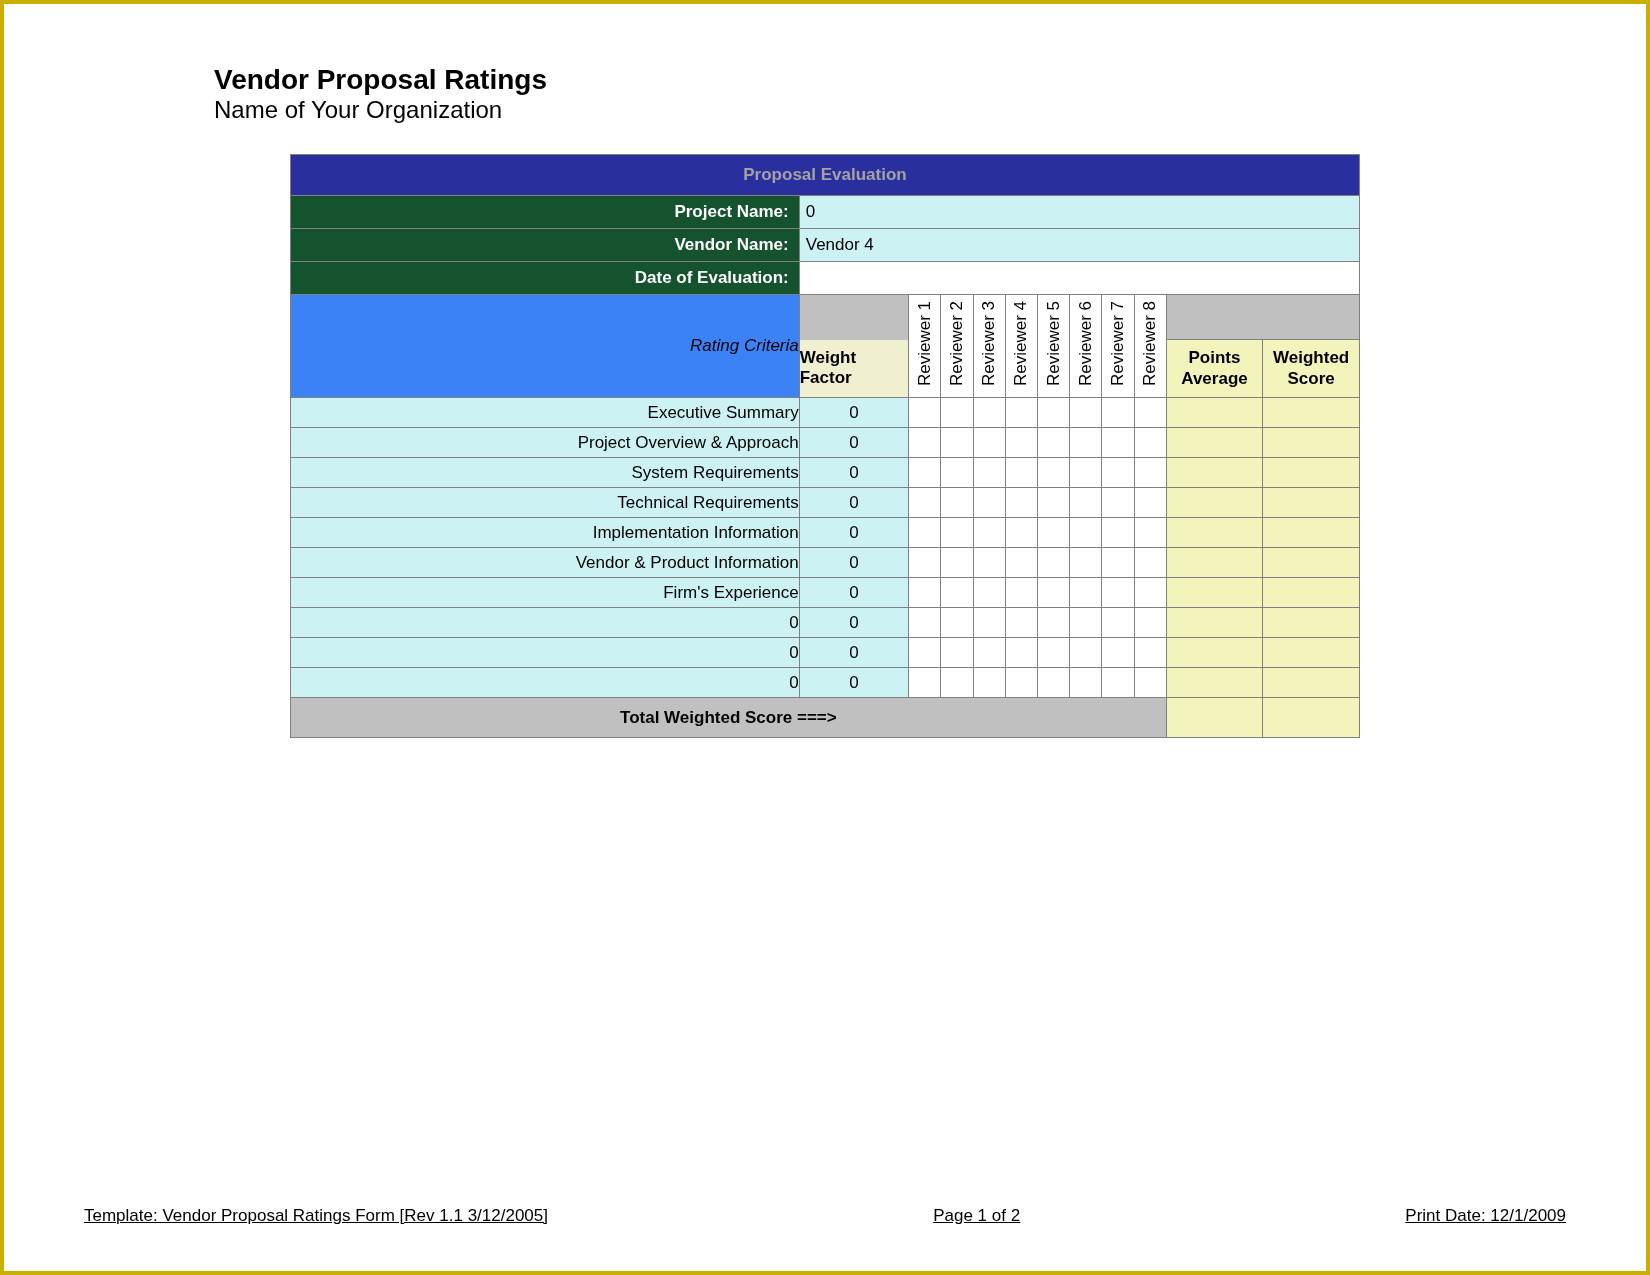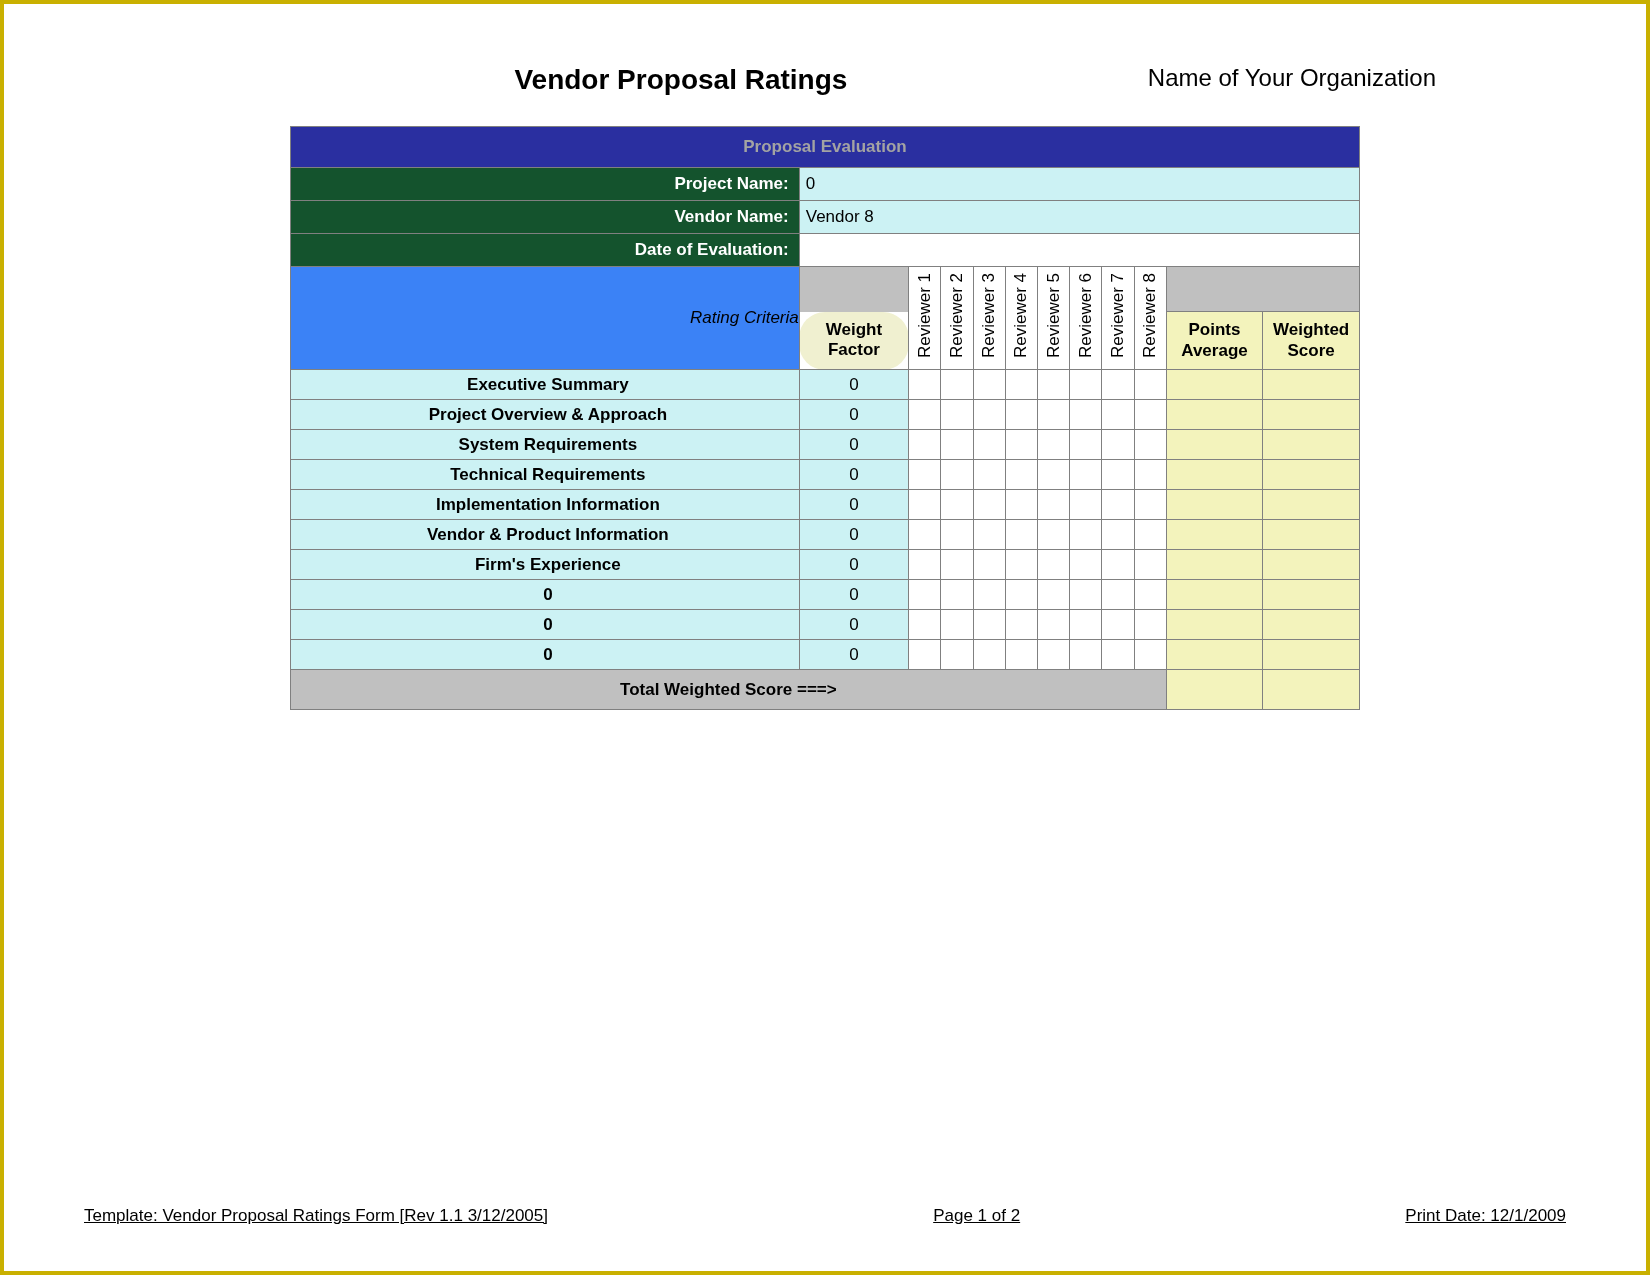--- a/index.html
+++ b/index.html
@@ -11,20 +11,21 @@
     border: 4px solid #c9b000;
     padding: 60px 60px 30px 60px;
     position: relative;
   }
   .header-row {
     display: flex;
     justify-content: space-between;
     align-items: flex-start;
     margin-bottom: 30px;
     padding: 0 150px;
+    flex-direction: column;
   }
   .page-title {
     font-size: 28px;
     font-weight: bold;
     text-align: center;
     flex: 1;
   }
   .org-name {
     font-size: 24px;
     text-align: right;
@@ -68,24 +69,23 @@
   .criteria-head {
     background: #3b82f6;
     font-weight: normal;
     font-style: italic;
     text-align: right;
     font-size: 18px;
   }
   .weight-head {
     background: #f0f0d0;
     font-weight: bold;
-    text-align: center;
+    text-align: left;
     font-size: 15px;
     line-height: 1.2;
-    border-radius: 26px;
   }
   .reviewer-head {
     background: #fff;
     font-size: 14px;
     text-align: center;
     vertical-align: bottom;
     padding: 6px 0;
   }
   .reviewer-head span {
     writing-mode: vertical-rl;
@@ -96,22 +96,21 @@
   .summary-head {
     background: #f3f3bc;
     font-weight: bold;
     text-align: center;
     font-size: 14px;
     line-height: 1.2;
   }
   .criteria-cell {
     background: #ccf2f4;
     padding-left: 6px;
-    text-align: center;
-    font-weight: bold;
+    text-align: right;
   }
   .weight-cell {
     background: #ccf2f4;
     text-align: center;
   }
   .reviewer-cell {
     background: #fff;
   }
   .summary-cell {
     background: #f3f3bc;
@@ -165,21 +164,21 @@
       <tr>
         <td colspan="12" class="banner">Proposal Evaluation</td>
       </tr>
 
   <tr>
     <td class="label-cell">Project Name:</td>
     <td colspan="11" class="value-cell">0</td>
   </tr>
   <tr>
     <td class="label-cell">Vendor Name:</td>
-    <td colspan="11" class="value-cell">Vendor 8</td>
+    <td colspan="11" class="value-cell">Vendor 4</td>
   </tr>
   <tr>
     <td class="label-cell">Date of Evaluation:</td>
     <td colspan="11" class="value-cell white"></td>
   </tr>
 
   <tr>
     <td rowspan="2" class="criteria-head">Rating Criteria</td>
     <td class="gray-bg" style="border-bottom:none"></td>
     <td rowspan="2" class="reviewer-head"><span>Reviewer 1</span></td>

